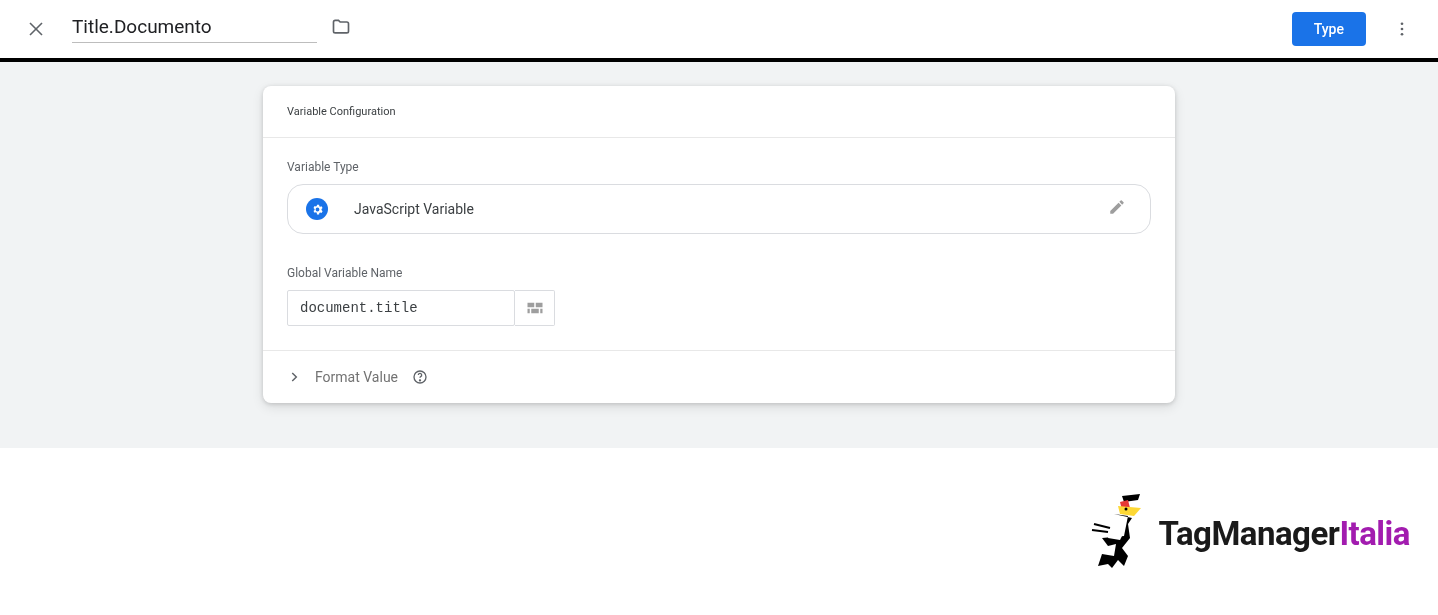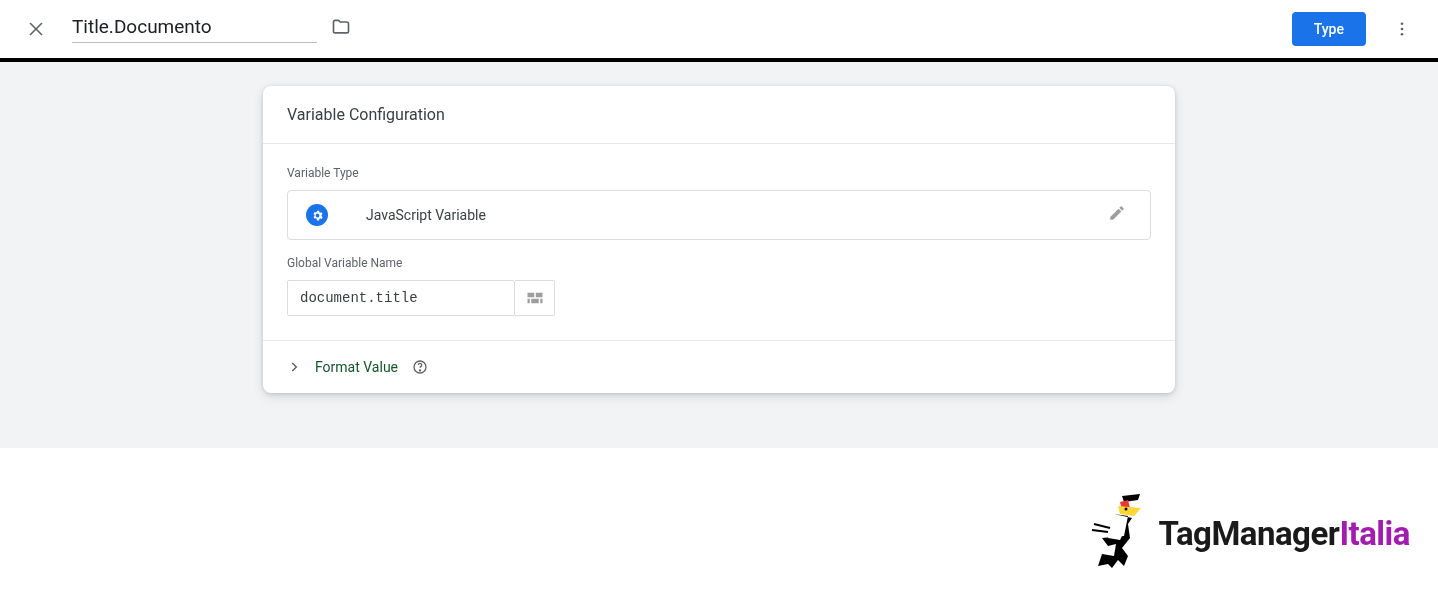--- a/index.html
+++ b/index.html
@@ -73,41 +73,40 @@
     }
     .card {
       width: 912px;
       margin: 0 auto;
       background: #fff;
       border-radius: 8px;
       box-shadow: 0 1px 4px rgba(0,0,0,0.15), 0 4px 12px rgba(0,0,0,0.1);
     }
     .card-header {
       padding: 19px 24px;
-      font-size: 16px;
+      font-size: 11px;
       color: #3c4043;
       border-bottom: 1px solid #e8e8e8;
     }
     .card-body {
       padding: 22px 24px 0 24px;
     }
     .label {
       font-size: 12px;
       color: #5f6368;
       margin-bottom: 10px;
     }
     .type-selector {
       border: 1px solid #dadce0;
-      border-radius: 4px;
+      border-radius: 16px;
       padding: 13px 18px;
       display: flex;
       align-items: center;
       cursor: pointer;
-      margin-bottom: 16px;
-      gap: 12px;
+      margin-bottom: 32px;
     }
     .type-icon {
       width: 22px;
       height: 22px;
       background: #1a73e8;
       border-radius: 50%;
       display: flex;
       align-items: center;
       justify-content: center;
       margin-right: 26px;
@@ -155,21 +154,21 @@
       display: flex;
       align-items: center;
       gap: 14px;
       cursor: pointer;
     }
     .chevron {
       color: #5f6368;
     }
     .format-label {
       font-size: 14px;
-      color: #14532d;
+      color: #737373;
     }
     .help-icon {
       color: #5f6368;
     }
     .footer-area {
       background: #fff;
       height: 167px;
       position: relative;
     }
     .logo {

